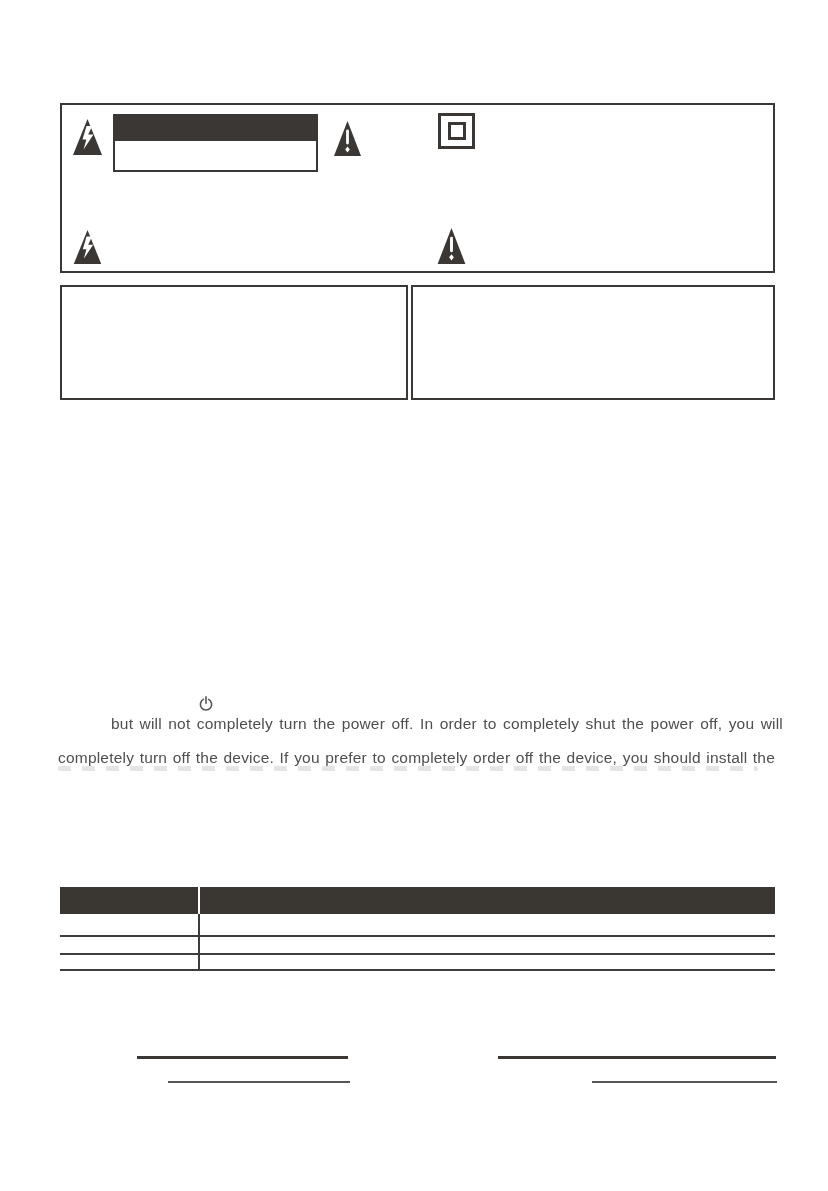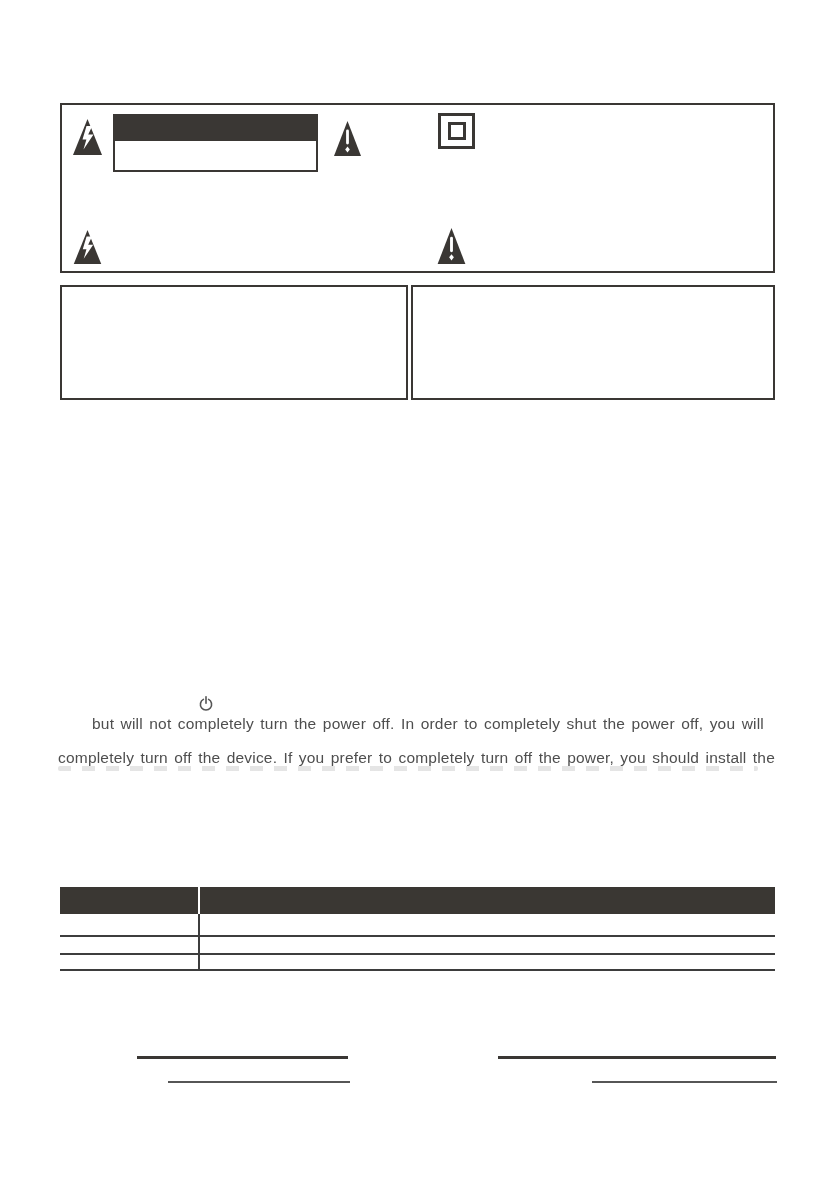--- a/index.html
+++ b/index.html
@@ -30,21 +30,21 @@
   .note-box {border:2px solid #3a3734; background:#fff;}
   .note-box.left  {left:60px;  top:285px; width:344px; height:111px;}
   .note-box.right {left:411px; top:285px; width:360px; height:111px;}
 
   
   .power-icon {left:199px; top:696px; width:14px; height:16px;}
   .para-line {
     color:#4e4e4e; font-size:15.5px; line-height:19px; letter-spacing:0.2px;
     text-align:justify; text-align-last:justify; white-space:normal;
   }
-  .para-line.l1 {left:92px; top:714px; width:672px;}
+  .para-line.l1 {left:111px; top:714px; width:672px;}
   .para-line.l2 {left:58px;  top:748px; width:717px;}
   .faint-remnants {
     left:58px; top:766px; width:700px; height:5px; opacity:0.18; border-radius:2px;
     background:repeating-linear-gradient(90deg,#6e6e6e 0 13px, transparent 13px 24px);
   }
 
   
   .th-cell {background:#3a3733;}
   .th-c1 {left:60px;  top:887px; width:138px; height:27px;}
   .th-c2 {left:200px; top:887px; width:575px; height:27px;}
@@ -111,21 +111,21 @@
   <div class="abs note-box left"></div>
   <div class="abs note-box right"></div>
 
   <span class="abs power-icon">
     <svg viewBox="0 0 14 16" width="14" height="16">
       <path d="M4.4 3.4 A5.6 5.6 0 1 0 9.6 3.4" stroke="#555555" stroke-width="1.6" fill="none" stroke-linecap="round"></path>
       <line x1="7" y1="0.8" x2="7" y2="7.2" stroke="#555555" stroke-width="1.6" stroke-linecap="round"></line>
     </svg>
   </span>
   <div class="abs para-line l1">but will not completely turn the power off. In order to completely shut the power off, you will</div>
-  <div class="abs para-line l2">completely turn off the device. If you prefer to completely turn off the power, you should install the</div>
+  <div class="abs para-line l2">completely turn off the device. If you prefer to completely order off the device, you should install the</div>
   <div class="abs faint-remnants"></div>
 
   <div class="abs th-cell th-c1"></div>
   <div class="abs th-cell th-c2"></div>
   <div class="abs t-hline r1"></div>
   <div class="abs t-hline r2"></div>
   <div class="abs t-hline r3"></div>
   <div class="abs t-vline"></div>
 
   <div class="abs sig l-thick"></div>

